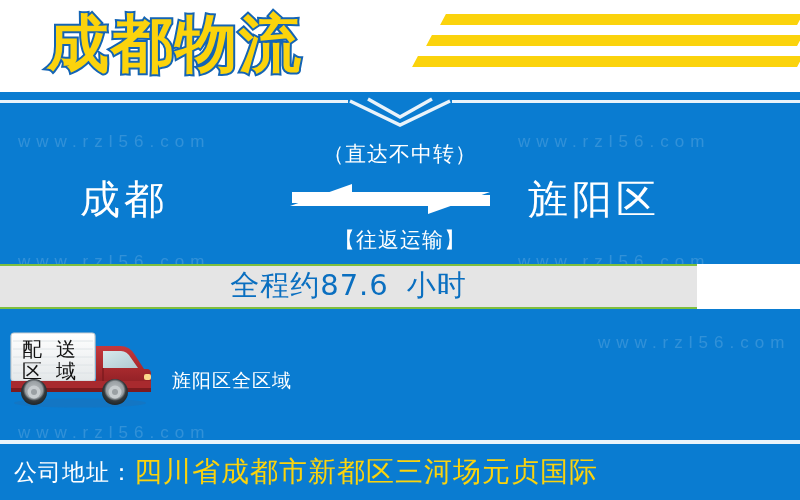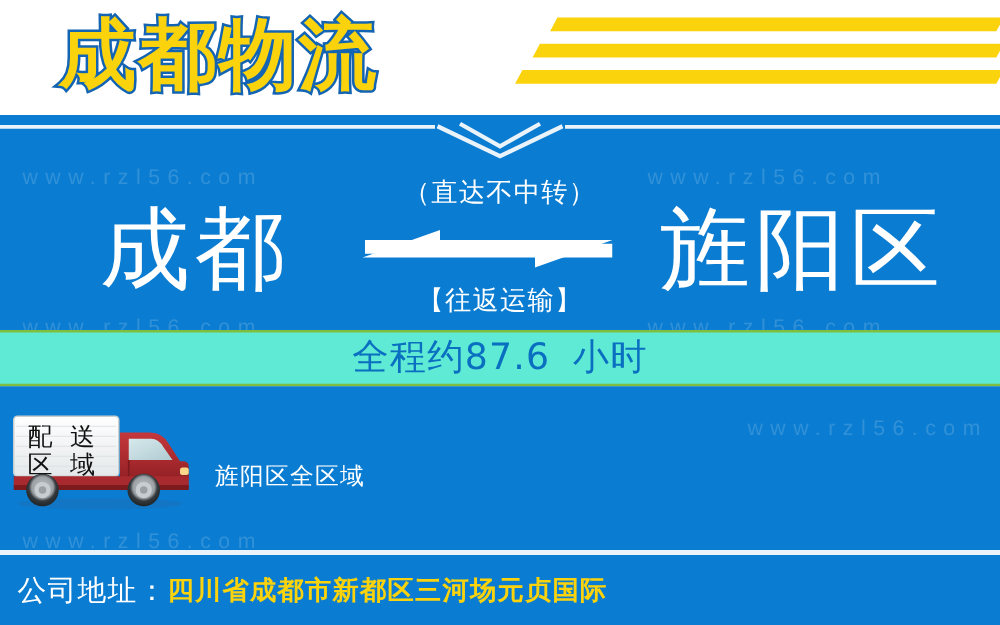--- a/index.html
+++ b/index.html
@@ -70,21 +70,21 @@
     font-family:"Liberation Sans","DejaVu Sans",sans-serif;
     white-space:nowrap;
     pointer-events:none;
     user-select:none;
     margin-top:20px;
   }
 
   
   .origin, .dest {
     position:absolute; top:168px;
-    font-size:72px; font-weight:400; color:#ffffff;
+    font-size:40px; font-weight:400; color:#ffffff;
     letter-spacing:4px;
     font-family:"DejaVu Sans","Liberation Sans",sans-serif;
     line-height:62px;
     white-space:nowrap;
   }
   .origin { left:80px; }
   .dest   { left:528px; }
 
   .direct-note {
     position:absolute; left:0; right:0; top:140px;
@@ -100,22 +100,22 @@
   .roundtrip-note {
     position:absolute; left:0; right:0; top:226px;
     text-align:center;
     font-size:21px; color:#ffffff; letter-spacing:1px;
     font-family:"DejaVu Sans","Liberation Sans",sans-serif;
     white-space:nowrap;
   }
 
   
   .yellow-bar {
-    position:absolute; left:0; top:264px; width:800px; height:45px;
-    background:#5eead4;
+    position:absolute; left:0; top:264px; width:697px; height:45px;
+    background:#e5e5e5;
     border-top:2px solid #7FBF3F;
     border-bottom:2px solid #7FBF3F;
   }
   .yellow-bar .inner {
     position:absolute; left:0; right:0; top:0; bottom:0;
     display:flex; align-items:center; justify-content:center;
     gap:18px;
     color:#0A6FC0;
     font-size:29px;
     font-family:"DejaVu Sans","Liberation Sans",sans-serif;
@@ -150,24 +150,23 @@
     background:#0A7CD1;
     display:flex; align-items:center;
     padding-left:14px;
   }
   .addr-label {
     font-size:23px; color:#ffffff; letter-spacing:1px;
     font-family:"DejaVu Sans","Liberation Sans",sans-serif;
     white-space:nowrap;
   }
   .addr-value {
-    font-size:21px; color:#FBD30C; letter-spacing:1px;
-    font-family:"DejaVu Sans","Liberation Sans",sans-serif;
-    white-space:nowrap;
-    font-weight:bold;
+    font-size:28px; color:#FBD30C; letter-spacing:1px;
+    font-family:"DejaVu Sans","Liberation Sans",sans-serif;
+    white-space:nowrap;
   }
 </style>
 </head>
 <body>
 
 <div id="banner">
 
   <div class="header">
     <div class="brand-title">成都物流</div>
     <div class="stripes">

